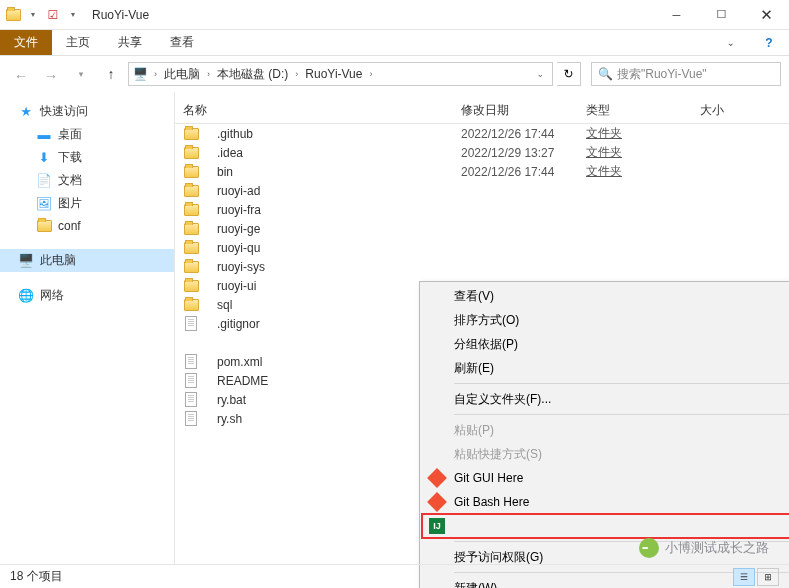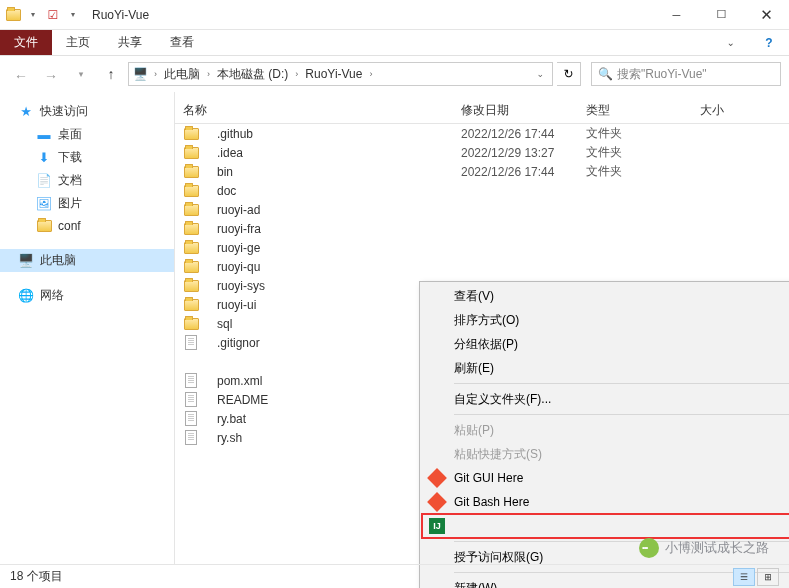--- a/index.html
+++ b/index.html
@@ -9,21 +9,21 @@
 .titlebar { height: 30px; display: flex; align-items: center; border-bottom: 1px solid #e5e5e5; }
 .titlebar .qat { display: flex; align-items: center; padding: 0 4px; gap: 2px; }
 .titlebar .qat .fico { width: 18px; height: 18px; display: flex; align-items: center; justify-content: center; }
 .titlebar .title { flex: 1; padding-left: 6px; font-size: 12px; color: #333; }
 .titlebar .winbtns { display: flex; }
 .titlebar .winbtns div { width: 45px; height: 30px; display: flex; align-items: center; justify-content: center; font-size: 11px; color: #333; }
 
 
 .ribbon { height: 26px; display: flex; align-items: stretch; border-bottom: 1px solid #e1e1e1; }
 .ribbon .tab { padding: 0 14px; display: flex; align-items: center; font-size: 12px; color: #333; }
-.ribbon .tab.active { background: #7f1d1d; color: #fff; }
+.ribbon .tab.active { background: #a16207; color: #fff; }
 .ribbon .spacer { flex: 1; }
 .ribbon .help { width: 40px; display: flex; align-items: center; justify-content: center; color: #1979ca; font-weight: bold; }
 
 
 .navbar { height: 36px; display: flex; align-items: center; padding: 4px 8px; gap: 4px; }
 .navbtn { width: 26px; height: 26px; display: flex; align-items: center; justify-content: center; color: #999; font-size: 14px; }
 .navbtn.enabled { color: #333; }
 .addr { flex: 1; height: 24px; border: 1px solid #ccc; display: flex; align-items: center; padding: 0 4px; gap: 2px; font-size: 12px; }
 .addr .crumb { padding: 0 2px; color: #333; }
 .addr .sep { color: #666; padding: 0 3px; font-size: 9px; }
@@ -45,21 +45,21 @@
 .content { flex: 1; position: relative; margin-top: 6px; }
 .cols { display: flex; height: 26px; align-items: center; border-bottom: 1px solid #e5e5e5; font-size: 12px; color: #333; padding-left: 8px; }
 .cols .c1 { width: 278px; }
 .cols .c2 { width: 125px; }
 .cols .c3 { width: 88px; }
 .cols .c4 { width: 70px; text-align: right; padding-right: 20px; }
 .rows { }
 .row { display: flex; align-items: center; height: 19px; padding-left: 8px; font-size: 12px; color: #333; }
 .row .c1 { width: 278px; display: flex; align-items: center; gap: 18px; }
 .row .c2 { width: 125px; color: #555; }
-.row .c3 { width: 88px; color: #555; }
+.row .c3 { width: 88px; color: #555; text-decoration: underline; }
 .row .c4 { width: 70px; text-align: right; padding-right: 20px; color: #555; }
 .fico { width: 16px; height: 16px; display: inline-flex; align-items: center; justify-content: center; }
 .folder-ic { width: 15px; height: 12px; background: linear-gradient(#ffe9a6, #f3ca4d); border: 1px solid #dca93a; border-radius: 1px; position: relative; }
 .folder-ic::before { content: ""; position: absolute; top: -3px; left: 0; width: 6px; height: 3px; background: #f3ca4d; border: 1px solid #dca93a; border-bottom: none; border-radius: 1px 1px 0 0; }
 .file-ic { width: 12px; height: 15px; background: #fff; border: 1px solid #aaa; position: relative; }
 .file-ic::after { content: ""; position: absolute; top: 2px; left: 2px; right: 2px; height: 1px; background: #ccc; box-shadow: 0 2px 0 #ccc, 0 4px 0 #ccc, 0 6px 0 #ccc; }
 
 
 .ctxmenu { position: absolute; left: 244px; top: 183px; width: 425px; background: #f2f2f2; border: 1px solid #bcbcbc; box-shadow: 3px 3px 6px rgba(0,0,0,0.25); padding: 2px; font-size: 12px; }
 .ctxmenu .mi { display: flex; align-items: center; height: 24px; padding: 0 28px 0 32px; color: #000; position: relative; }
@@ -215,31 +215,20 @@
           </div>
           <div class="c2">2022/12/26 17:44</div>
           <div class="c3">文件夹</div>
           <div class="c4"></div>
         </div>
         <div class="row">
           <div class="c1">
             <span class="fico">
               <span class="folder-ic"></span>
             </span>
-            <span>doc</span>
-          </div>
-          <div class="c2"></div>
-          <div class="c3"></div>
-          <div class="c4"></div>
-        </div>
-        <div class="row">
-          <div class="c1">
-            <span class="fico">
-              <span class="folder-ic"></span>
-            </span>
             <span>ruoyi-ad</span>
           </div>
           <div class="c2"></div>
           <div class="c3"></div>
           <div class="c4"></div>
         </div>
         <div class="row">
           <div class="c1">
             <span class="fico">
               <span class="folder-ic"></span>

